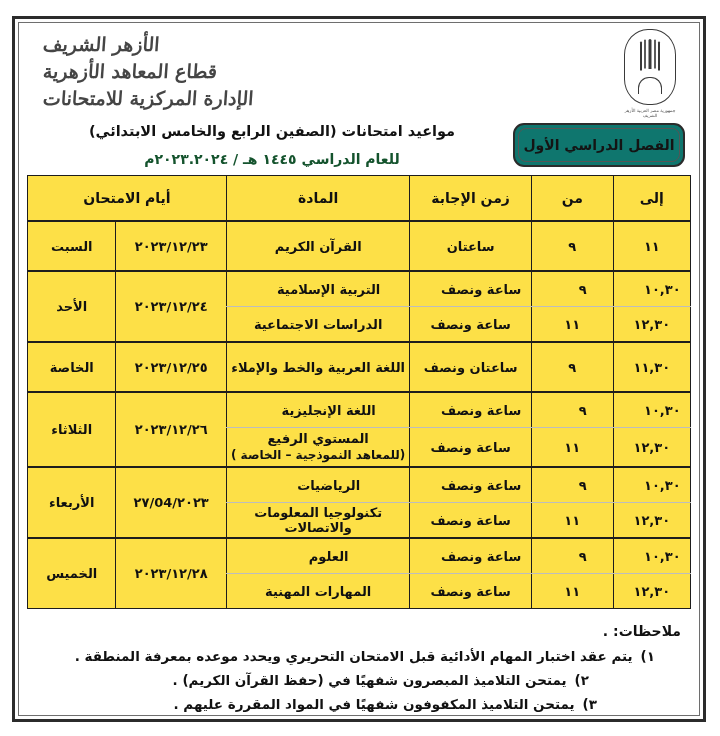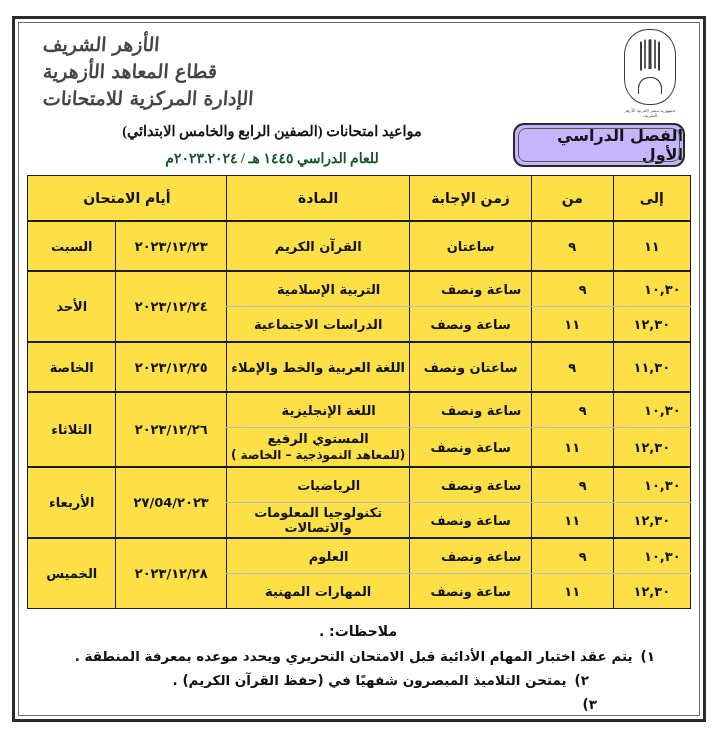--- a/index.html
+++ b/index.html
@@ -88,33 +88,32 @@
     transform:skewX(-4deg);
     opacity:.88;
   }
   .semester-badge{
     position:absolute;
     top:100px;right:14px;
     width:168px;height:40px;
     border:2px solid #2b2b2b;
     border-radius:11px;
     display:flex;align-items:center;justify-content:center;
-    font-size:16px;font-weight:700;color:#141414;
-    background:#c4b5fd;
+    font-size:14px;font-weight:700;color:#141414;
+    background:#0f766e;
   }
   .semester-badge:after{
     content:"";position:absolute;inset:3px;
     border:1px solid #555;border-radius:8px;
     pointer-events:none;
   }
   .title-block{
     position:absolute;
     top:96px;left:22px;right:196px;
     text-align:center;
-    font-family:Liberation Serif, serif;
   }
   .title-line1{font-size:14.5px;font-weight:700;color:#121212;line-height:24px;}
   .title-line2{font-size:14px;font-weight:700;color:#14532d;line-height:24px;margin-top:4px;}
 
   
   .tbl-wrap{padding:0 8px;}
   table.sched{
     width:100%;
     border-collapse:collapse;
     table-layout:fixed;
@@ -150,21 +149,21 @@
   col.c-date{width:100px;}
   col.c-day{width:80px;}
 
   
   .notes{
     padding:14px 18px 0 16px;
     color:#111;
   }
   .notes-title{
     font-size:14px;font-weight:700;
-    text-align:center;
+    text-align:right;
     margin-bottom:5px;
   }
   .note-row{
     display:flex;
     justify-content:flex-start;
     font-size:13.5px;
     line-height:24px;
     font-weight:700;
   }
   .note-row.n1{padding-right:26px;}
@@ -307,18 +306,19 @@
           <div class="note-row n1">
             <span class="note-num">١)</span>
             <span>يتم عقد اختبار المهام الأدائية قبل الامتحان التحريري ويحدد موعده بمعرفة المنطقة .</span>
           </div>
           <div class="note-row n2">
             <span class="note-num">٢)</span>
             <span>يمتحن التلاميذ المبصرون شفهيًا في (حفظ القرآن الكريم) .</span>
           </div>
           <div class="note-row n3">
             <span class="note-num">٣)</span>
+            <span>يمتحن التلاميذ المكفوفون شفهيًا في المواد المقررة عليهم .</span>
           </div>
         </div>
     </div>
 
   </div>
 </div>
 
 </body></html>

